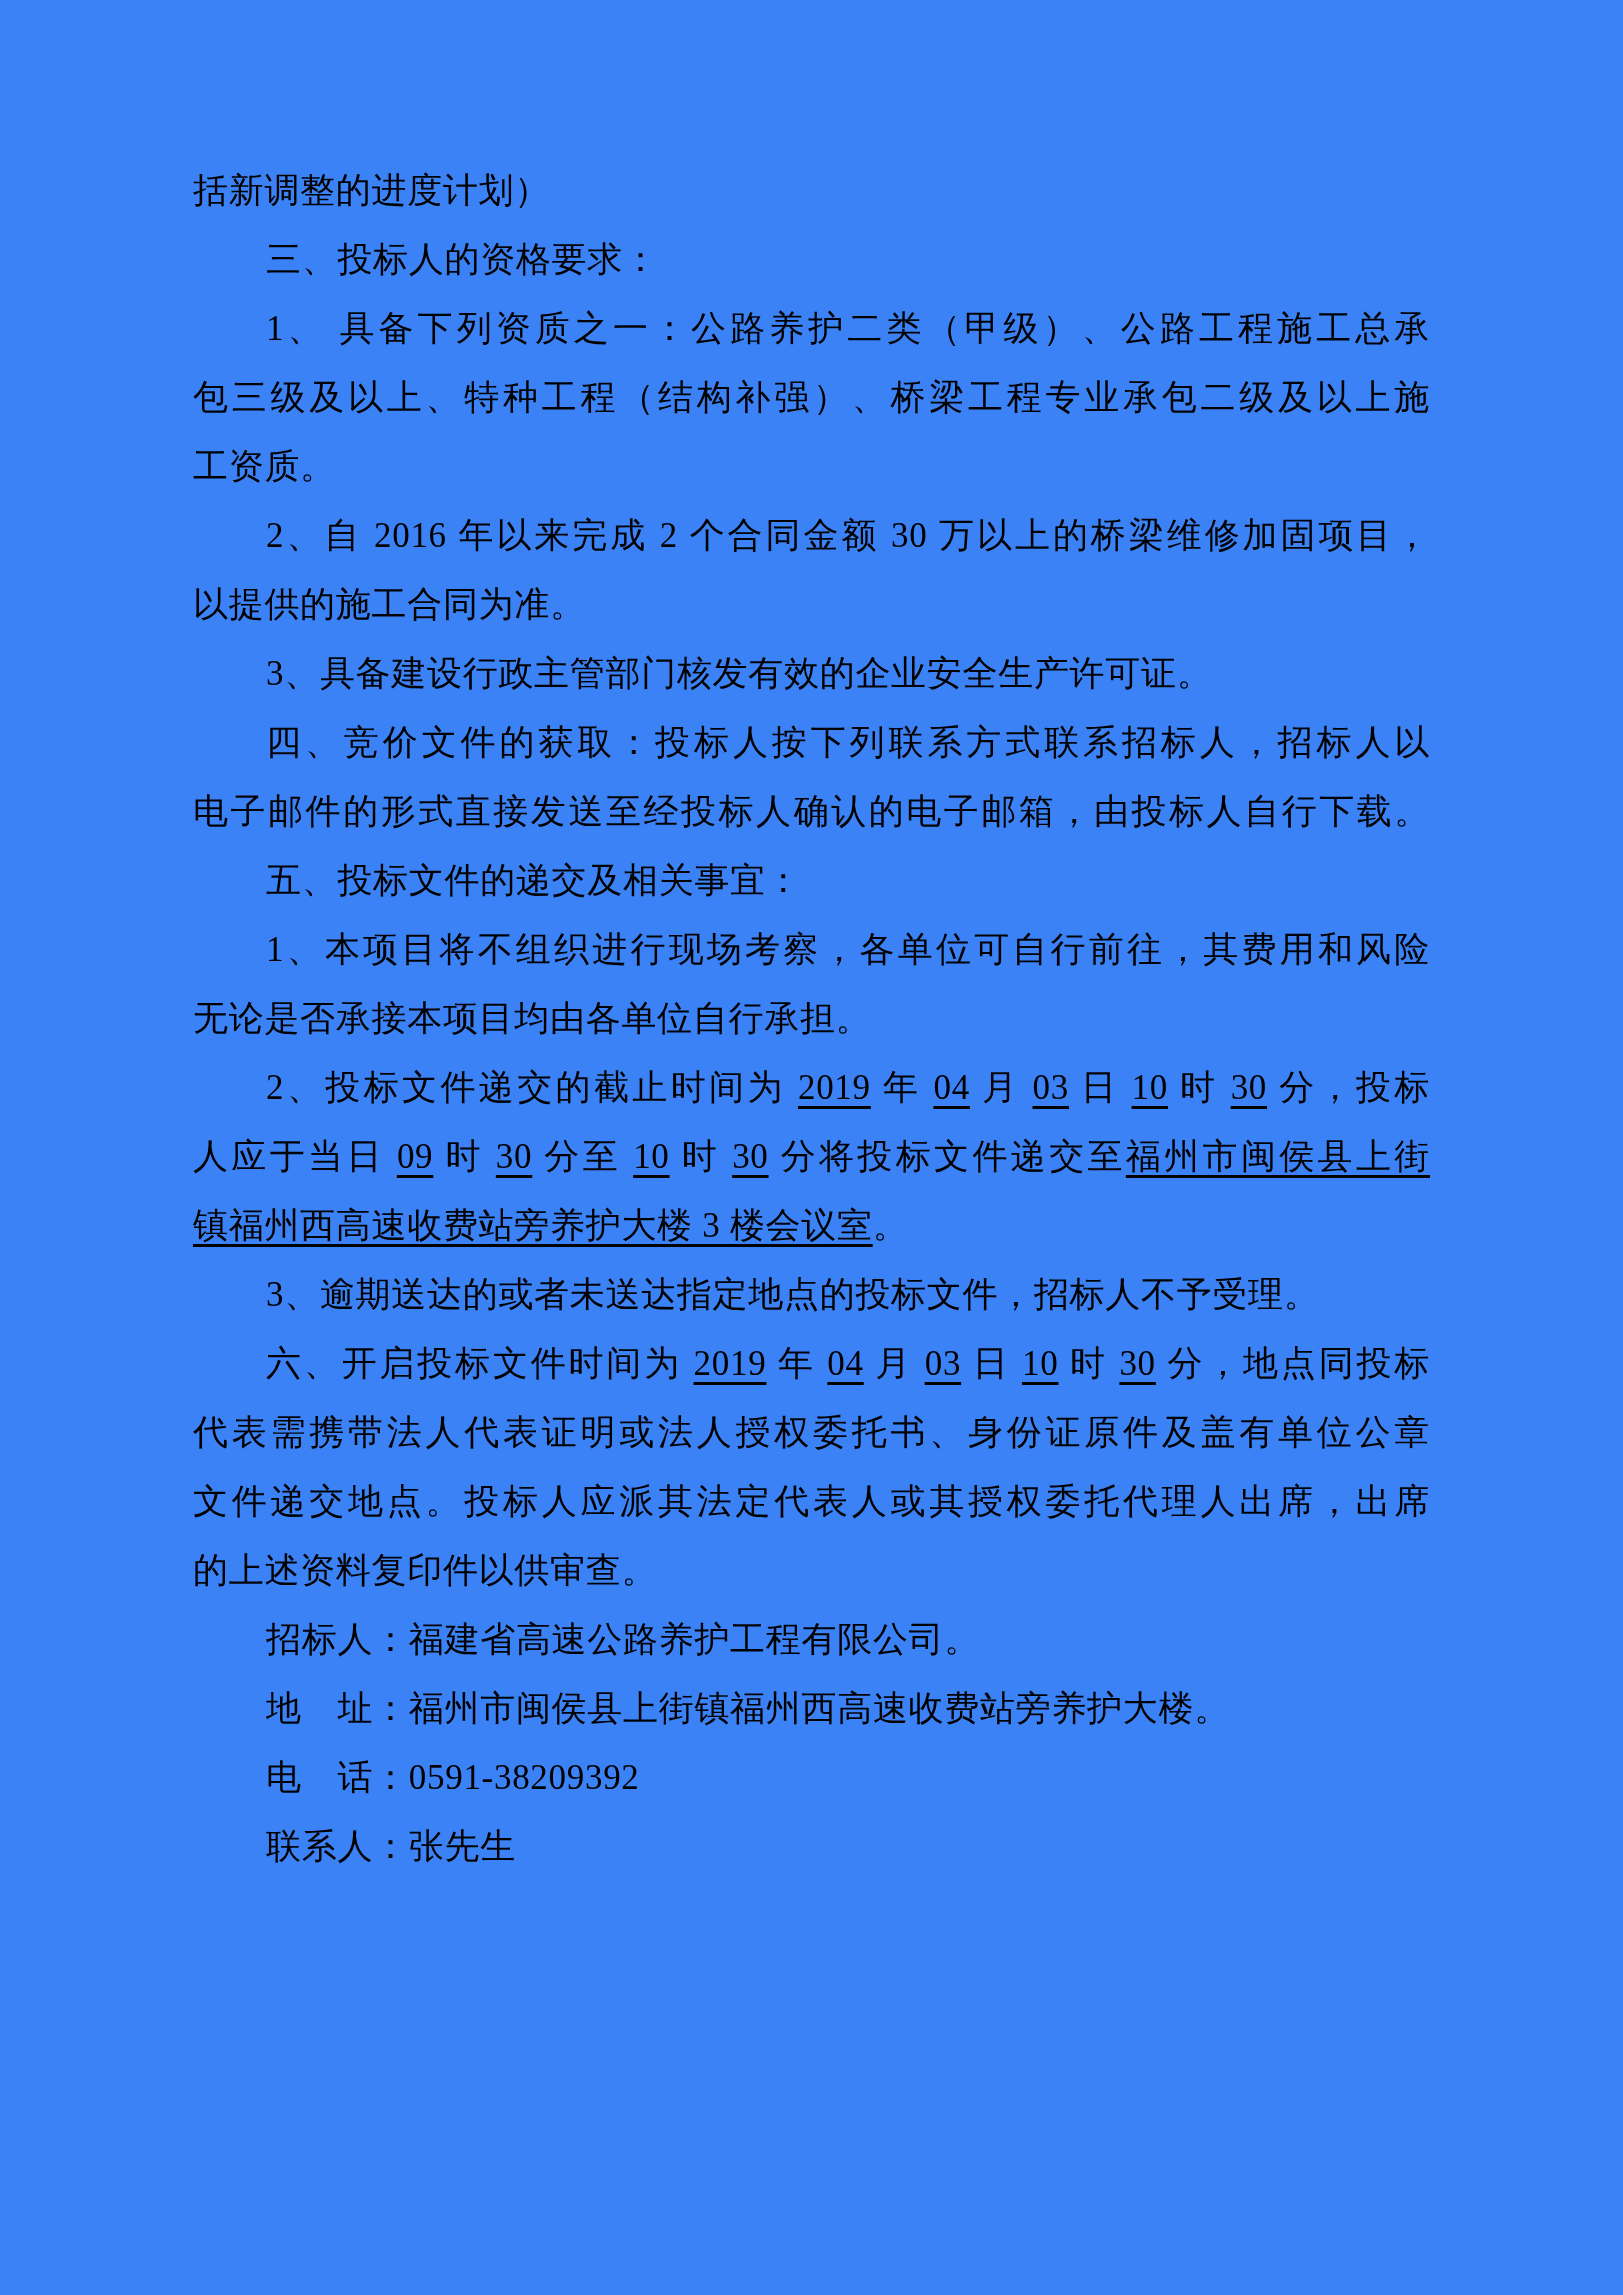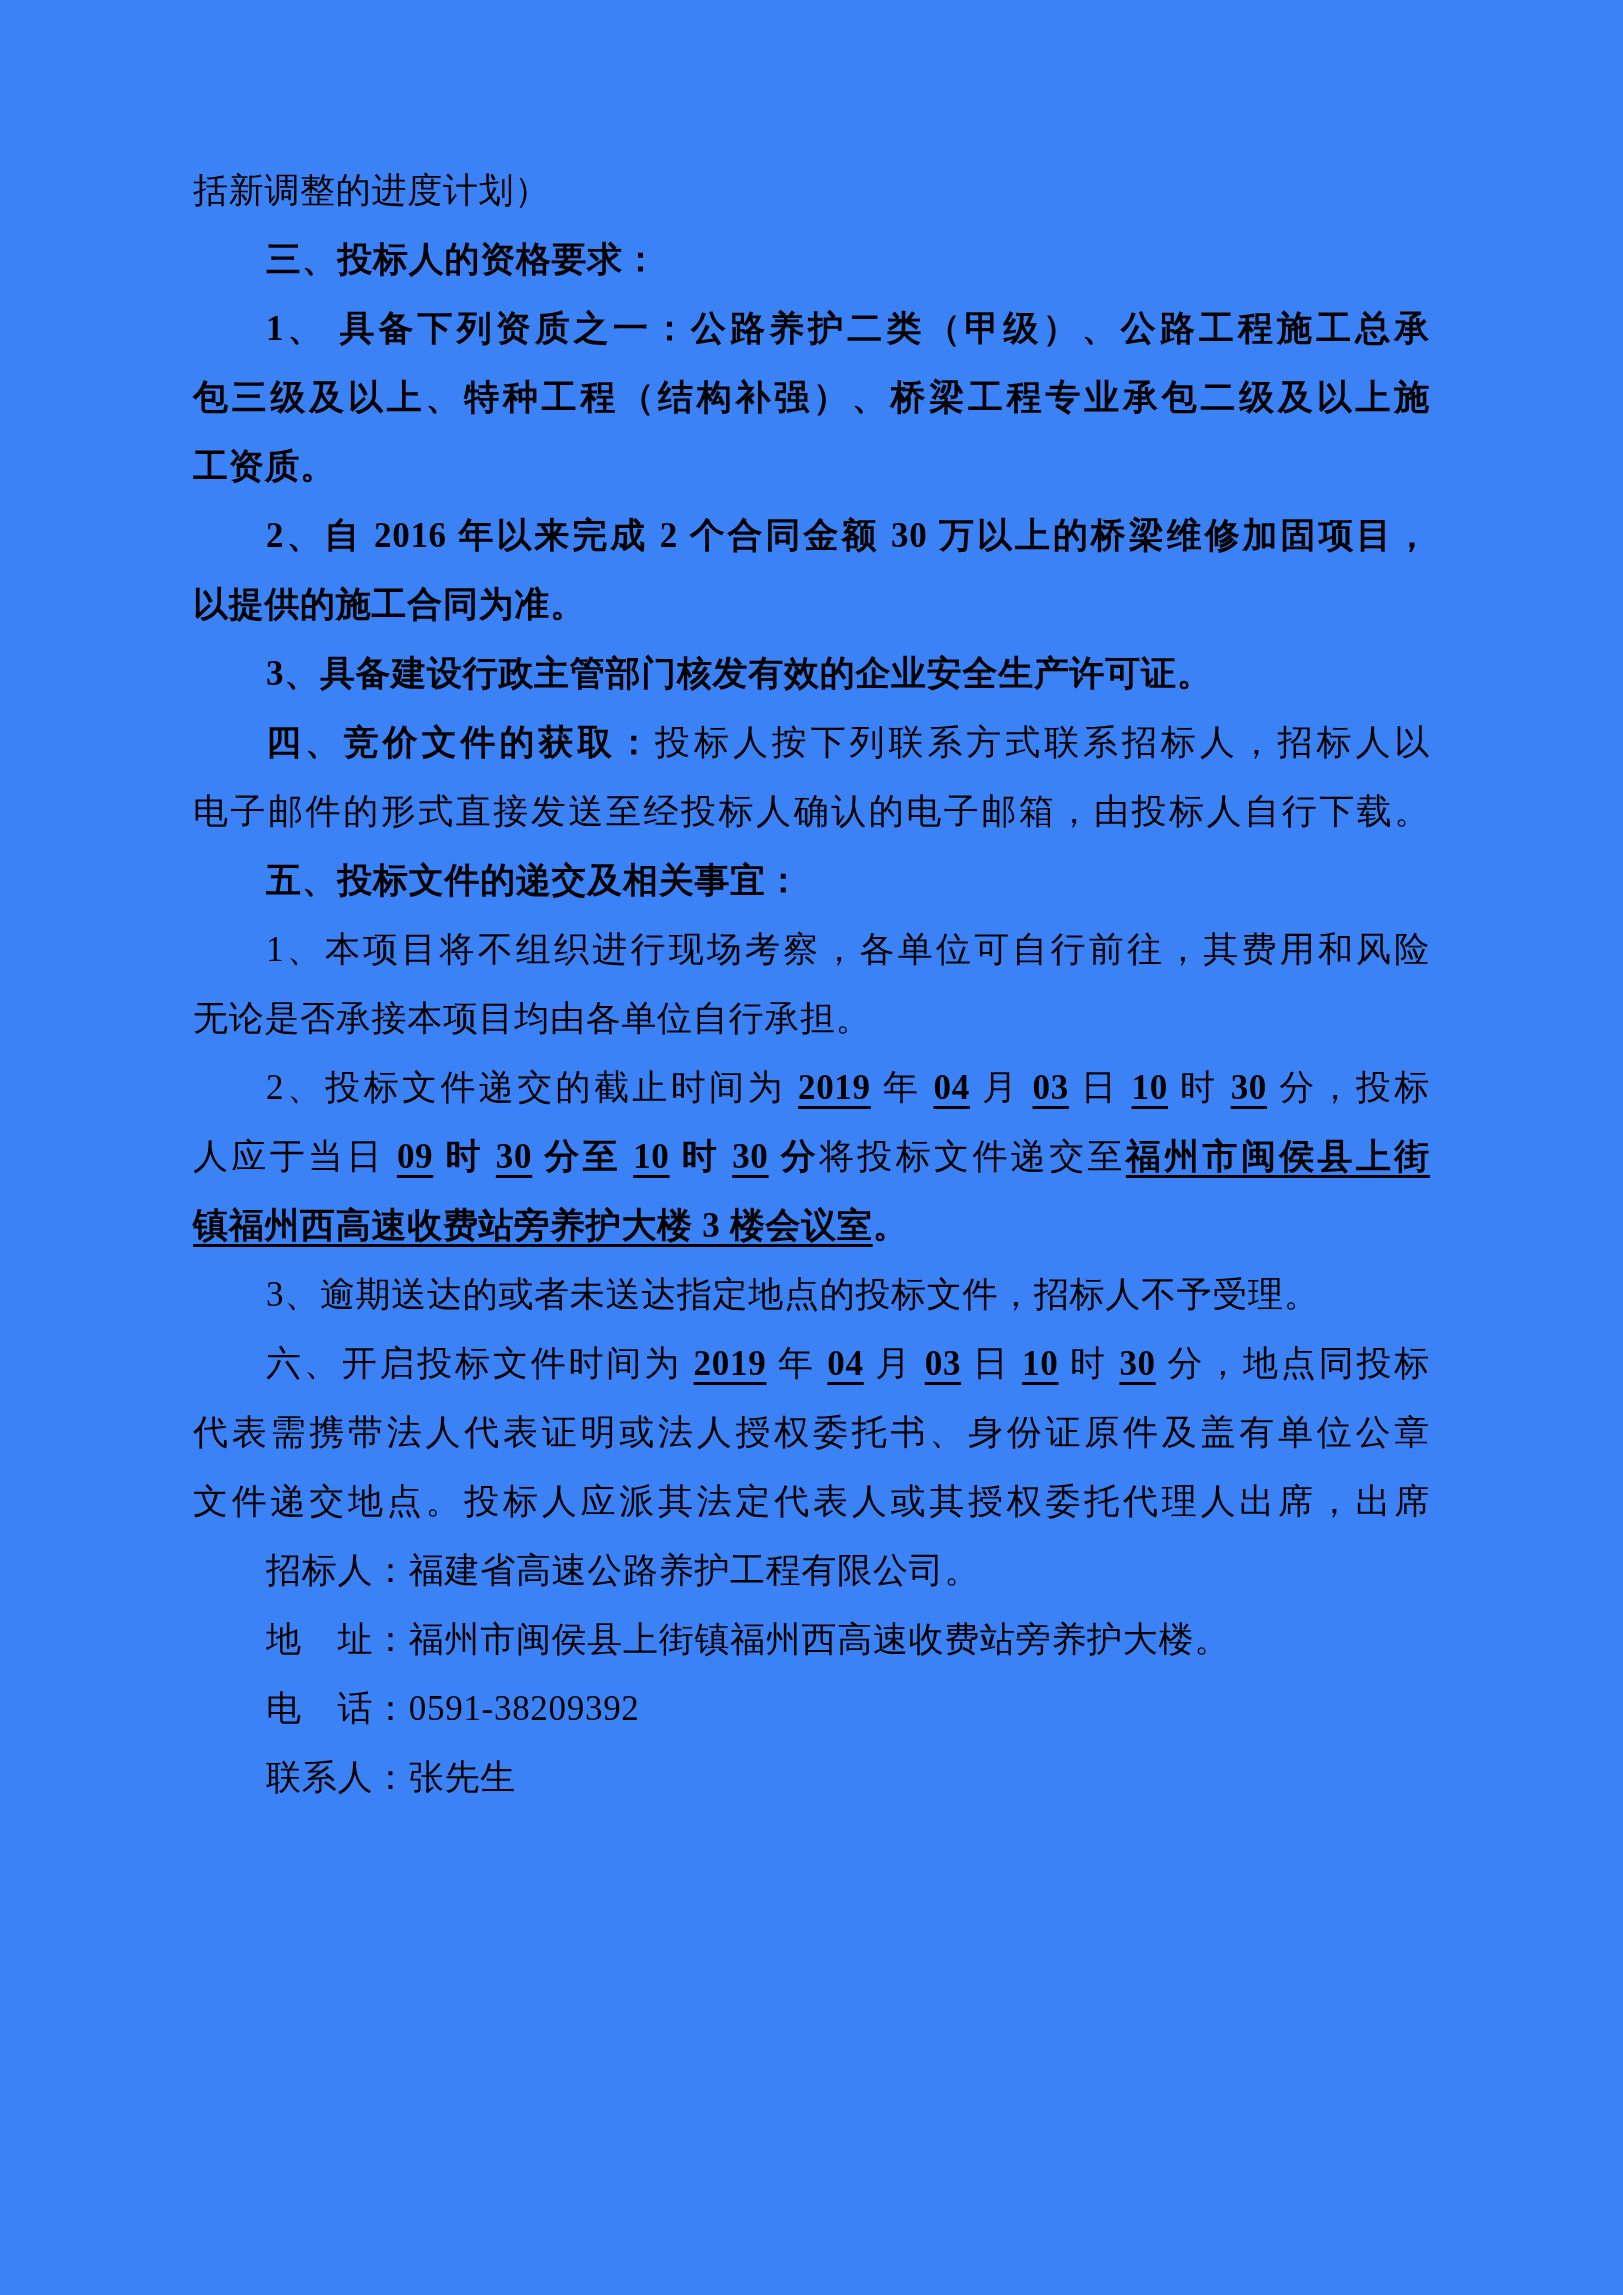--- a/index.html
+++ b/index.html
@@ -30,21 +30,21 @@
     text-align-last: left;
     text-justify: inter-character;
     letter-spacing: 0.7px;
     white-space: nowrap;
   }
   .line.justify {
     white-space: normal;
     text-align-last: justify;
   }
   .line.indent { text-indent: 73px; }
-  .seg-b { font-weight: bold; }
+  .seg-b { font-weight: normal; }
   .seg-u {
     text-decoration: underline;
     text-decoration-thickness: 2.6px;
     text-underline-offset: 7.2px;
   }
 </style>
 </head>
 <body>
 
 <div class="page">
@@ -62,19 +62,20 @@
       <div class="line indent"><span class="seg-b">五、投标文件的递交及相关事宜：</span></div>
       <div class="line indent justify"><span>1、本项目将不组织进行现场考察，各单位可自行前往，其费用和风险</span></div>
       <div class="line"><span>无论是否承接本项目均由各单位自行承担。</span></div>
       <div class="line indent justify"><span>2、投标文件递交的截止时间为 </span><span class="seg-b seg-u">2019</span><span> 年 </span><span class="seg-b seg-u">04</span><span> 月 </span><span class="seg-b seg-u">03</span><span> 日 </span><span class="seg-b seg-u">10</span><span> 时 </span><span class="seg-b seg-u">30</span><span> 分</span><span>，投标</span></div>
       <div class="line justify"><span>人应于当日 </span><span class="seg-b seg-u">09</span><span class="seg-b"> 时 </span><span class="seg-b seg-u">30</span><span class="seg-b"> 分至 </span><span class="seg-b seg-u">10</span><span class="seg-b"> 时 </span><span class="seg-b seg-u">30</span><span class="seg-b"> 分</span><span>将投标文件递交至</span><span class="seg-b seg-u">福州市闽侯县上街</span></div>
       <div class="line"><span class="seg-b seg-u">镇福州西高速收费站旁养护大楼 3 楼会议室</span><span class="seg-b">。</span></div>
       <div class="line indent"><span>3、逾期送达的或者未送达指定地点的投标文件，招标人不予受理。</span></div>
       <div class="line indent justify"><span>六、开启投标文件时间为 </span><span class="seg-b seg-u">2019</span><span> 年 </span><span class="seg-b seg-u">04</span><span> 月 </span><span class="seg-b seg-u">03</span><span> 日 </span><span class="seg-b seg-u">10</span><span> 时 </span><span class="seg-b seg-u">30</span><span> 分</span><span>，地点同投标</span></div>
       <div class="line justify"><span>代表需携带法人代表证明或法人授权委托书、身份证原件及盖有单位公章</span></div>
       <div class="line justify"><span>文件递交地点。投标人应派其法定代表人或其授权委托代理人出席，出席</span></div>
+      <div class="line"><span>的上述资料复印件以供审查。</span></div>
       <div class="line indent"><span>招标人：福建省高速公路养护工程有限公司。</span></div>
       <div class="line indent"><span>地　址：福州市闽侯县上街镇福州西高速收费站旁养护大楼。</span></div>
       <div class="line indent"><span>电　话：0591-38209392</span></div>
       <div class="line indent"><span>联系人：张先生</span></div>
     </div>
 </div>
 
 
 </body></html>

